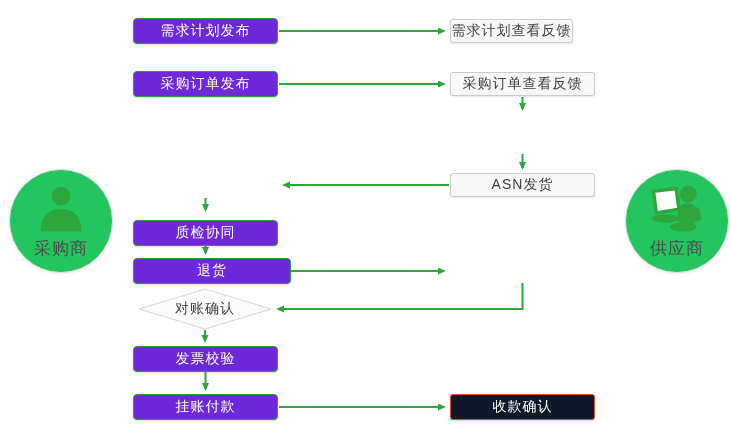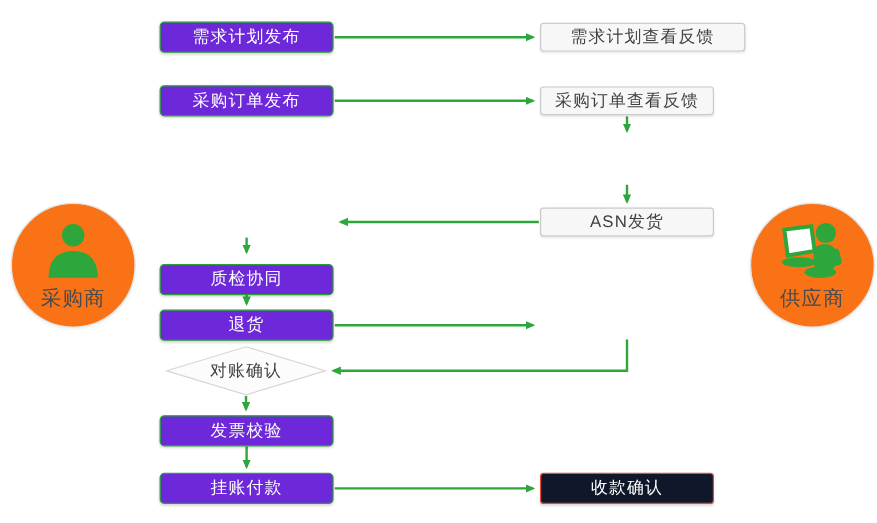--- a/index.html
+++ b/index.html
@@ -33,21 +33,21 @@
   .diamond-label {
     position:absolute; left:0; top:0; right:0; bottom:0;
     display:flex; align-items:center; justify-content:center;
     font-size:14px; letter-spacing:1px; white-space:nowrap;
   }
   .diamond-label.light { color:#ffffff; }
   .diamond-label.dark  { color:#404040; }
 
   .actor {
     position:absolute; width:104px; height:104px; border-radius:50%;
-    background:#f97316; border:1px solid #E2E2E2;
+    background:#22c55e; border:1px solid #E2E2E2;
     box-shadow:0 1px 3px rgba(0,0,0,0.08);
     display:flex; flex-direction:column; align-items:center; justify-content:flex-end;
     box-sizing:border-box; padding-bottom:12px;
   }
   .actor-icon { position:absolute; top:13px; left:0; right:0; display:flex; justify-content:center; }
   .actor-label { font-size:17px; color:#4A4A4A; letter-spacing:1px; }
 </style>
 </head>
 <body>
 
@@ -69,25 +69,25 @@
     <path class="edge" d="M279,271 L444,271" marker-end="url(#arrow)"></path>
     <path class="edge" d="M522.5,283 L522.5,309 L278,309" marker-end="url(#arrow)"></path>
     <path class="edge" d="M205,330 L205,341" marker-end="url(#arrow)"></path>
     <path class="edge" d="M205.5,372 L205.5,389" marker-end="url(#arrow)"></path>
     <path class="edge" d="M279,407 L444,407" marker-end="url(#arrow)"></path>
   </svg>
 
   <div class="node green-box" style="left:133px;top:18px;width:145px;height:26px">需求计划发布</div>
   <div class="node green-box" style="left:133px;top:71px;width:145px;height:26px">采购订单发布</div>
   <div class="node green-box" style="left:133px;top:220px;width:145px;height:26px">质检协同</div>
-  <div class="node green-box" style="left:133px;top:258px;width:145px;height:26px">退货</div>
+  <div class="node green-box" style="left:133px;top:258px;width:158px;height:26px">退货</div>
   <div class="node green-box" style="left:133px;top:346px;width:145px;height:26px">发票校验</div>
   <div class="node green-box" style="left:133px;top:394px;width:145px;height:26px">挂账付款</div>
 
-  <div class="node white-box" style="left:450px;top:19px;width:171px;height:24px">需求计划查看反馈</div>
+  <div class="node white-box" style="left:450px;top:19px;width:123px;height:24px">需求计划查看反馈</div>
   <div class="node white-box" style="left:450px;top:72px;width:145px;height:24px">采购订单查看反馈</div>
   <div class="node white-box" style="left:450px;top:173px;width:145px;height:24px">ASN发货</div>
   <div class="node red-box" style="left:450px;top:394px;width:145px;height:26px">收款确认</div>
 
 
   <div class="diamond" style="left:138px;top:288px;width:134px;height:42px">
     <svg viewBox="0 0 134 42" preserveAspectRatio="none">
       <polygon points="67,1 133,21 67,41 1,21" fill="#FCFCFC" stroke="#D6D6D6" stroke-width="1"></polygon>
     </svg>
     <span class="diamond-label dark">对账确认</span>

